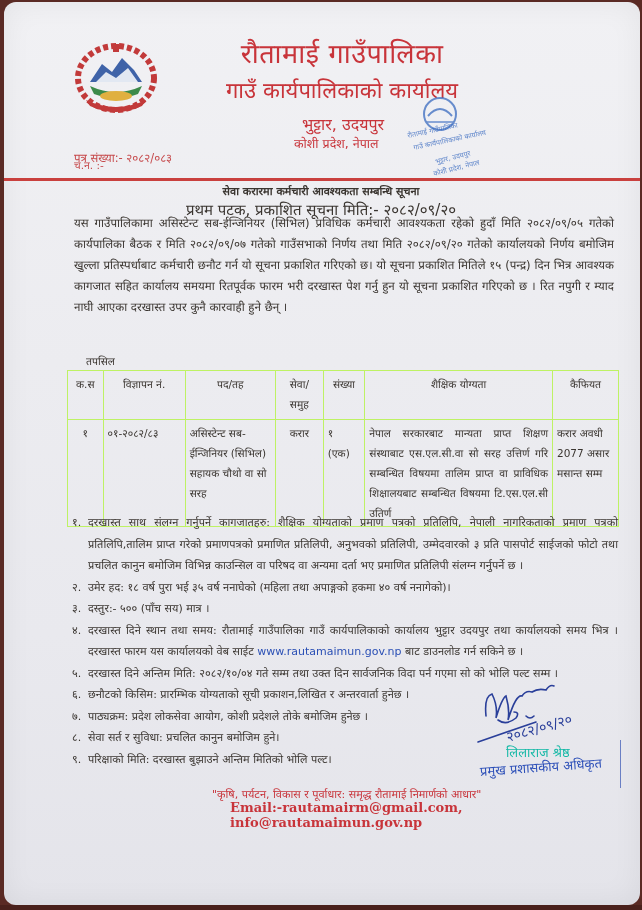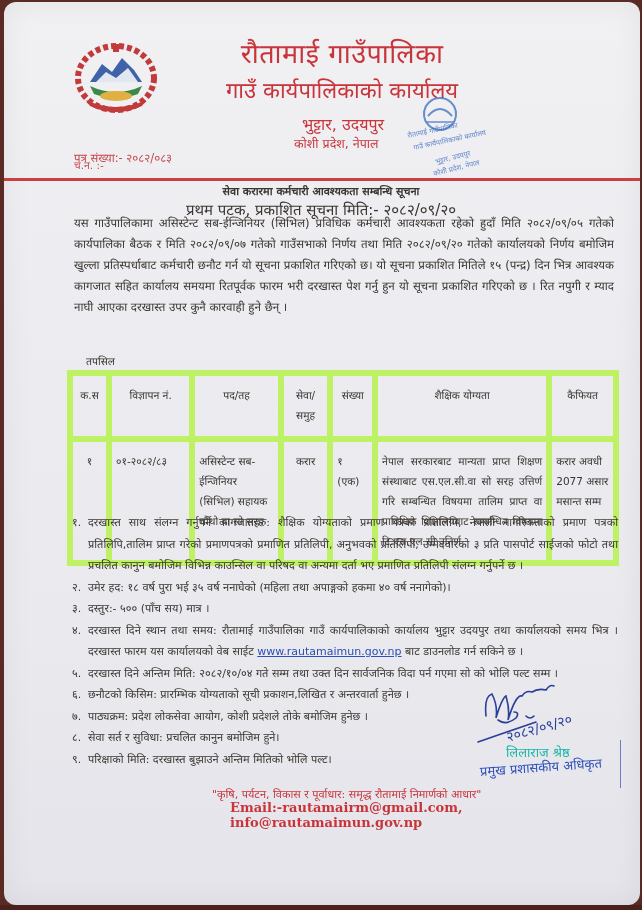--- a/index.html
+++ b/index.html
@@ -28,35 +28,35 @@
   .body-para {
     position:absolute; left:74px; top:213px; width:540px;
     font-size:11.6px; line-height:21px; color:#3a3530; text-align:justify;
     text-align-last:left;
   }
   .tapsil { position:absolute; left:86px; top:354px; font-size:10.5px; color:#3a3530; }
   table.vacancy {
     position:absolute; left:67px; top:370px; width:552px;
     border-collapse:collapse; font-size:10.5px; color:#3a3530;
   }
-  table.vacancy th, table.vacancy td { border:6px solid #bef264; vertical-align:top; padding:9px 4px; font-weight:normal; }
+  table.vacancy th, table.vacancy td { border:1px solid #bef264; vertical-align:top; padding:3px 4px; font-weight:normal; }
   table.vacancy th { text-align:center; height:42px; line-height:20px; }
   table.vacancy td { height:100px; line-height:20px; }
   .c-sn { width:26px; text-align:center; }
   .c-adv { width:72px; }
   .c-post { width:80px; }
   .c-svc { width:38px; text-align:center; }
   .c-cnt { width:32px; }
   .c-qual { width:176px; text-align:justify; }
   .c-rem { width:56px; }
   .conds { position:absolute; left:72px; top:512px; width:546px; font-size:11px; color:#3a3530; line-height:21.5px; }
   .cond { position:relative; padding-left:16px; text-align:justify; }
   .cond .num { position:absolute; left:0; top:0; }
   .cond.short { width:360px; }
-  .url { color:#2a4fb5; text-decoration:underline; }
+  .url { color:#2a4fb5; }
   .signature { position:absolute; left:476px; top:676px; width:110px; height:90px; }
   .signer-name { position:absolute; left:506px; top:743px; color:#14b8a6; font-size:13px; }
   .signer-title { position:absolute; left:480px; top:762px; color:#2c4fb8; font-size:13px; transform:rotate(-4deg); transform-origin:left center;}
   .sign-box { position:absolute; left:500px; top:740px; width:120px; height:48px; border-right:1px solid #6a7fc4; border-bottom:0; }
   .slogan { position:absolute; left:212px; top:786px; color:#c8343a; font-size:11px; }
   .email { position:absolute; left:230px; top:800px; color:#c8343a; font-size:13px; font-weight:bold; font-family:"DejaVu Serif", serif; }
   .bottom-band { position:absolute; left:0; top:905px; width:642px; height:5px; background:#4a211c; }
 </style>
 </head>
 <body>

